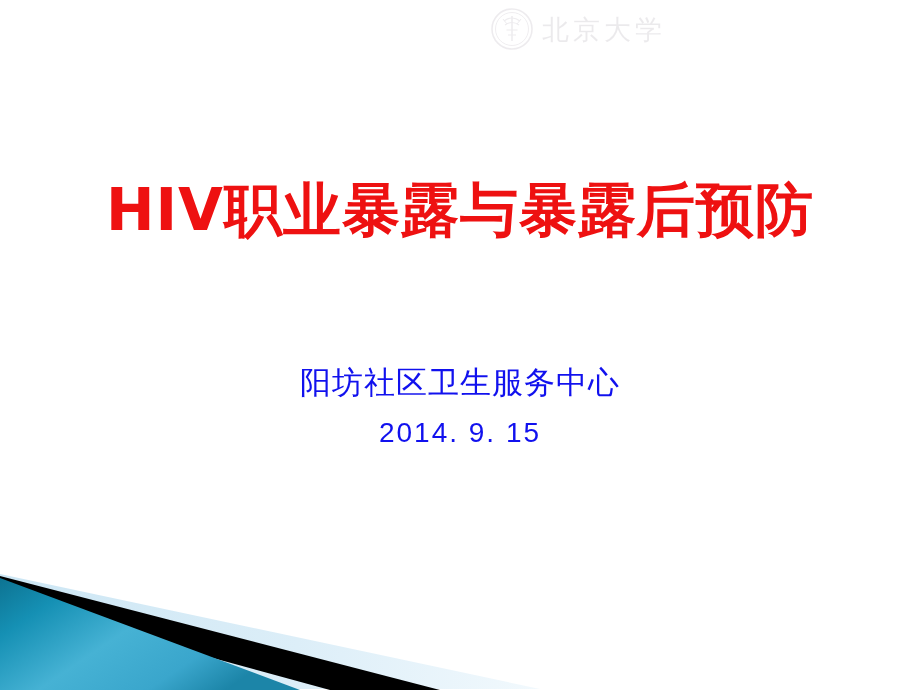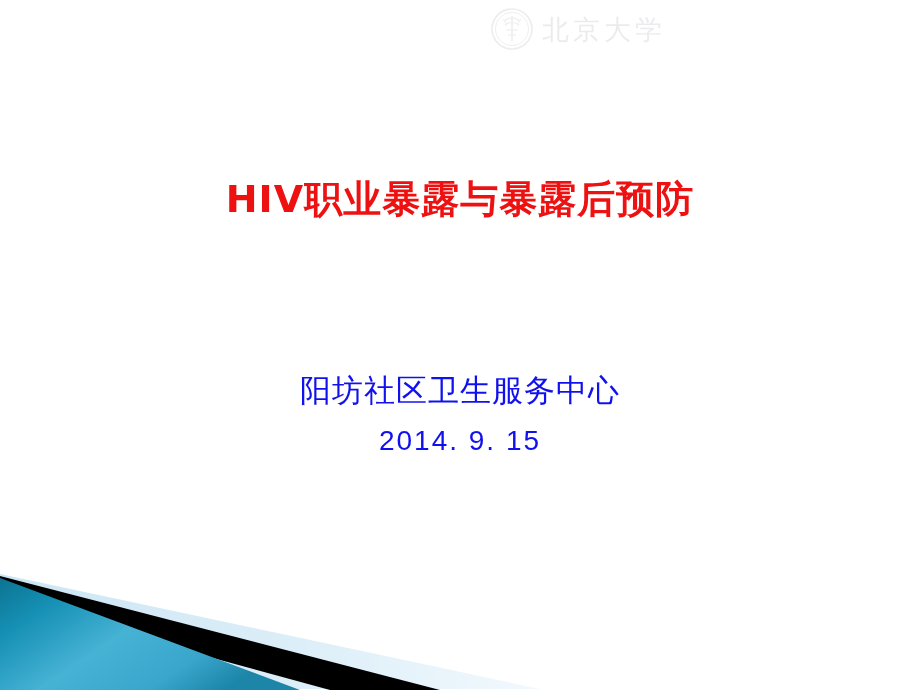--- a/index.html
+++ b/index.html
@@ -49,33 +49,33 @@
 
   
   .title-block {
     position: absolute;
     top: 178px;
     left: 0;
     width: 920px;
     text-align: center;
   }
   .main-title {
-    font-size: 38px;
+    font-size: 58px;
     font-weight: bold;
     color: #EE1111;
     letter-spacing: 1px;
     line-height: 1.12;
     white-space: nowrap;
     font-family: "DejaVu Sans", "Liberation Sans", sans-serif;
   }
 
   
   .subtitle-block {
     position: absolute;
-    top: 372px;
+    top: 364px;
     left: 0;
     width: 920px;
     text-align: center;
   }
   .org-name {
     font-size: 31px;
     color: #1111EE;
     letter-spacing: 1px;
     line-height: 1.2;
     font-family: "DejaVu Sans", "Liberation Sans", sans-serif;

